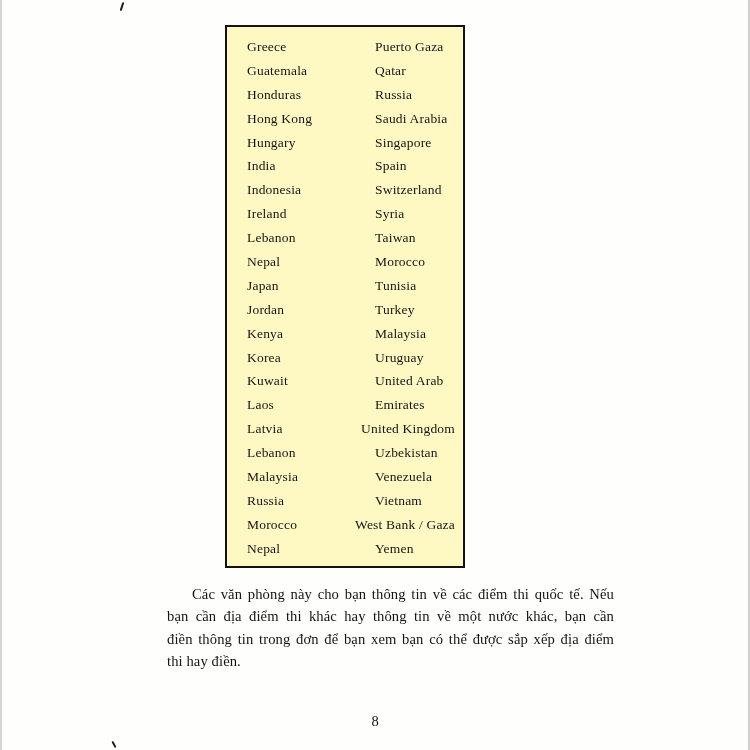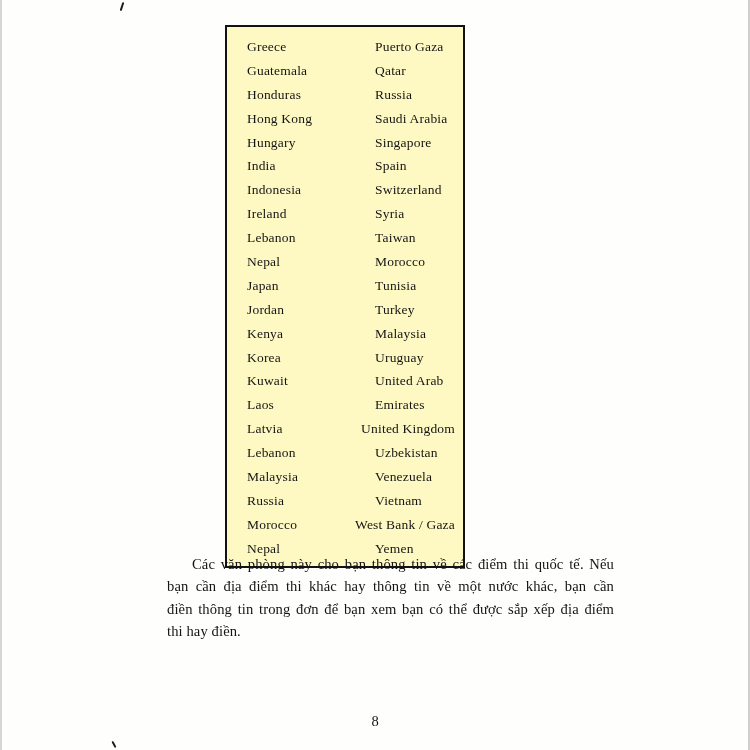--- a/index.html
+++ b/index.html
@@ -37,21 +37,21 @@
     height: 23.9px;
     line-height: 23.9px;
     font-size: 13.5px;
     letter-spacing: 0.2px;
     white-space: nowrap;
   }
   .country-cell-left { width: 128px; }
   .country-cell-right { flex: 1; }
   .instruction-paragraph {
     position: absolute;
-    left: 167px; top: 553px;
+    left: 167px; top: 583px;
     width: 447px;
     font-size: 14.6px;
     line-height: 22.3px;
     letter-spacing: 0.1px;
   }
   .para-line {
     text-align: justify;
     text-align-last: justify;
   }
   .para-line.first { text-indent: 25px; }

